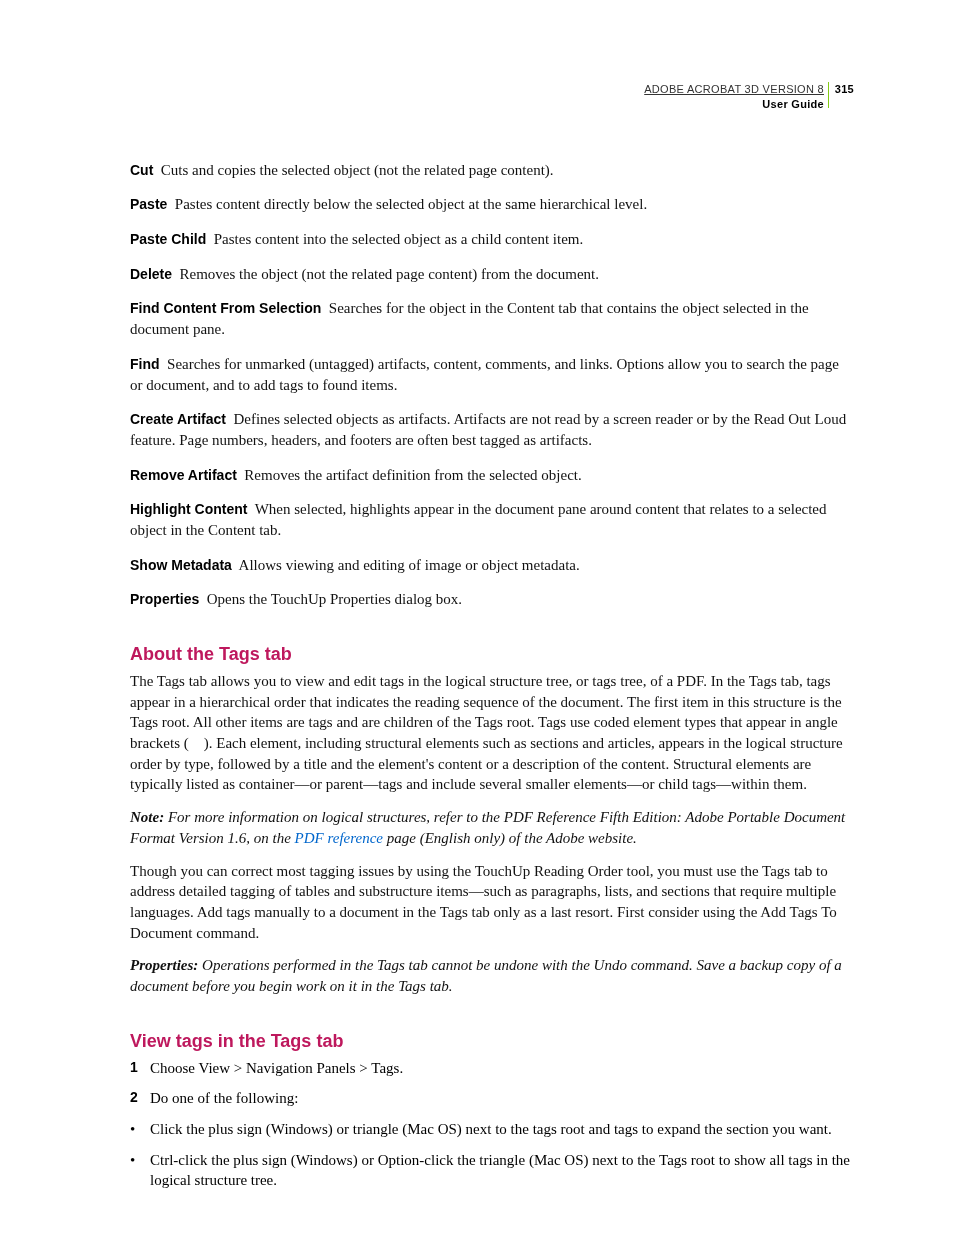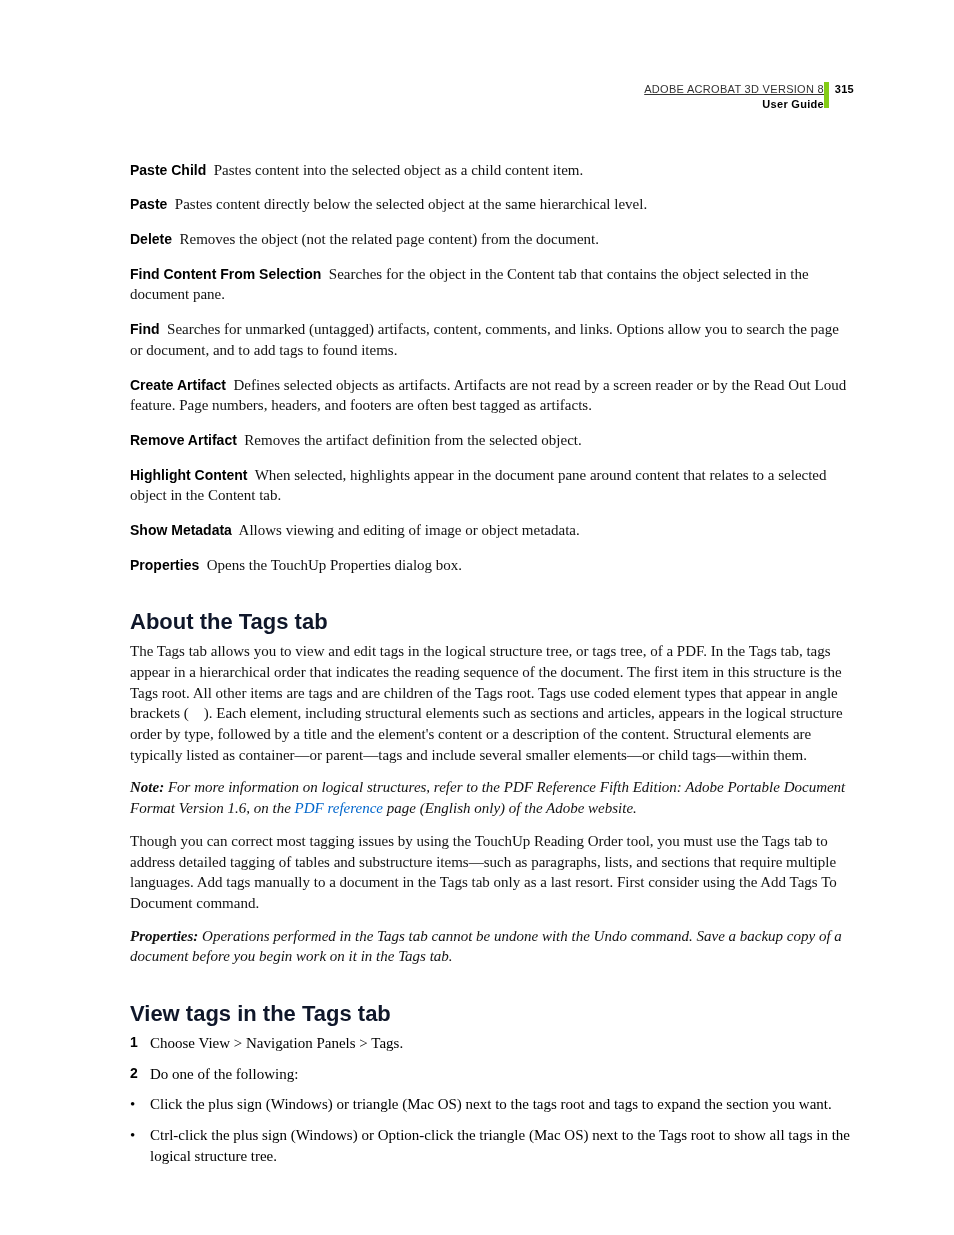--- a/index.html
+++ b/index.html
@@ -25,41 +25,41 @@
     position: relative;
     padding-right: 30px;
   }
   .hdr .line1 { color: #333; text-decoration: underline; }
   .hdr .line2 { font-weight: 700; color: #000; }
   .hdr .pagenum {
     position: absolute;
     right: 0;
     top: 0;
     font-weight: 700;
-    border-left: 5px solid #84cc16;
+    border-left: 1px solid #84cc16;
     padding-left: 6px;
     height: 26px;
     display: flex;
     align-items: flex-start;
   }
   .definitions { font-size: 15px; line-height: 1.38; color: #111; }
   .defrow { margin: 0 0 14px 0; }
   .defrow .term {
     font-family: "Myriad Pro", "Segoe UI", Arial, sans-serif;
     font-weight: 700;
     font-size: 14px;
     color: #000;
   }
   .defrow .desc { }
   .section-h {
     font-family: "Myriad Pro", "Segoe UI", Arial, sans-serif;
     font-weight: 700;
-    font-size: 22px;
+    font-size: 18px;
     margin: 34px 0 6px 0;
-    color: #0f172a;
+    color: #be185d;
   }
   .body {
     font-size: 15px;
     line-height: 1.38;
     color: #111;
   }
   .body p { margin: 0 0 12px 0; }
   .note { font-style: italic; }
   .note .lead, .imp .lead { font-weight: 700; }
   .imp { font-style: italic; }
@@ -93,22 +93,23 @@
 
 <div class="page">
 
   <div class="hdr">
     <div class="line1">ADOBE ACROBAT 3D VERSION 8</div>
     <div class="line2">User Guide</div>
     <div class="pagenum">315</div>
   </div>
 
   <div class="definitions">
+    <div class="defrow"><span class="term">Cut</span>&nbsp; <span class="desc">Cuts and copies the selected object (not the related page content).</span></div>
+    <div class="defrow"><span class="term">Paste</span>&nbsp; <span class="desc">Pastes content directly below the selected object at the same hierarchical level.</span></div>
     <div class="defrow"><span class="term">Paste Child</span>&nbsp; <span class="desc">Pastes content into the selected object as a child content item.</span></div>
-    <div class="defrow"><span class="term">Paste</span>&nbsp; <span class="desc">Pastes content directly below the selected object at the same hierarchical level.</span></div>
     <div class="defrow"><span class="term">Delete</span>&nbsp; <span class="desc">Removes the object (not the related page content) from the document.</span></div>
     <div class="defrow"><span class="term">Find Content From Selection</span>&nbsp; <span class="desc">Searches for the object in the Content tab that contains the object selected in the document pane.</span></div>
     <div class="defrow"><span class="term">Find</span>&nbsp; <span class="desc">Searches for unmarked (untagged) artifacts, content, comments, and links. Options allow you to search the page or document, and to add tags to found items.</span></div>
     <div class="defrow"><span class="term">Create Artifact</span>&nbsp; <span class="desc">Defines selected objects as artifacts. Artifacts are not read by a screen reader or by the Read Out Loud feature. Page numbers, headers, and footers are often best tagged as artifacts.</span></div>
     <div class="defrow"><span class="term">Remove Artifact</span>&nbsp; <span class="desc">Removes the artifact definition from the selected object.</span></div>
     <div class="defrow"><span class="term">Highlight Content</span>&nbsp; <span class="desc">When selected, highlights appear in the document pane around content that relates to a selected object in the Content tab.</span></div>
     <div class="defrow"><span class="term">Show Metadata</span>&nbsp; <span class="desc">Allows viewing and editing of image or object metadata.</span></div>
     <div class="defrow"><span class="term">Properties</span>&nbsp; <span class="desc">Opens the TouchUp Properties dialog box.</span></div>
   </div>
 

